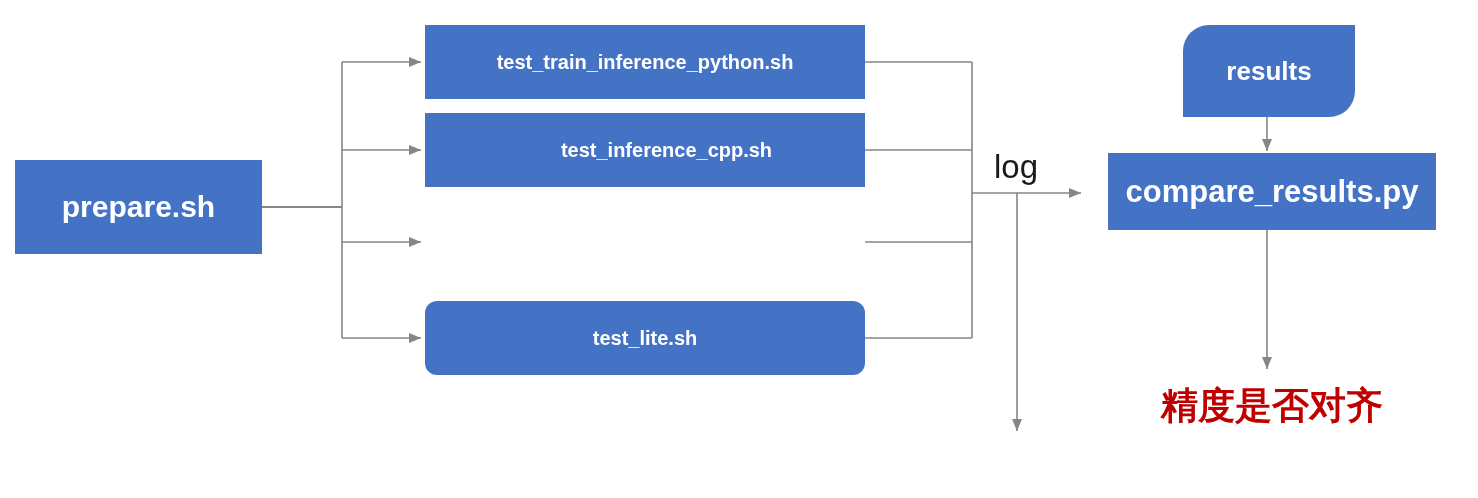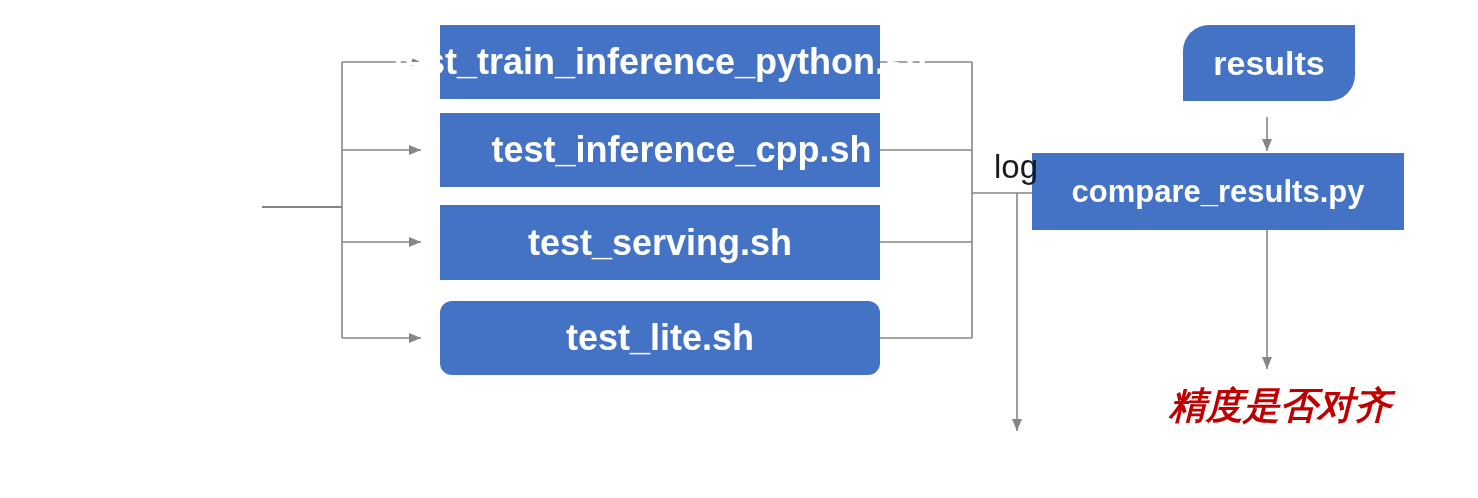--- a/index.html
+++ b/index.html
@@ -38,43 +38,42 @@
     background: var(--node_fill, #4472c4);
     color: var(--node_text, #ffffff);
     display: flex;
     align-items: center;
     justify-content: center;
     font-weight: bold;
     text-align: center;
     box-sizing: border-box;
   }
   .node-prepare   { left: 15px;   top: 160px; width: 247px; height: 94px; font-size: 30px; }
-  .node-test      { left: 425px;  width: 440px; height: 74px; font-size: 36px; margin-left: 15px; }
+  .node-test      { left: 425px;  width: 440px; height: 74px; font-size: 20px; }
   .node-test-0    { top: 25px; }
   .node-test-1    { top: 113px; padding-left: 43px; }
   .node-test-2    { top: 205px; height: 75px; }
   .node-test-3    { top: 301px; border-radius: 12px; }
-  .node-results   { left: 1183px; top: 25px;  width: 172px; height: 76px; font-size: 34px;
+  .node-results   { left: 1183px; top: 25px;  width: 172px; height: 92px; font-size: 26px;
                     border-radius: 26px 0 26px 0; }
-  .node-compare   { left: 1032px; top: 153px; width: 372px; height: 77px; font-size: 31px; }
+  .node-compare   { left: 1108px; top: 153px; width: 328px; height: 77px; font-size: 31px; }
   .edge-label {
     position: absolute;
     color: var(--edge_label, #1a1a1a);
     font-size: 33px;
     font-weight: normal;
   }
   .edge-label-log { left: 985px; top: 148px; width: 62px; text-align: center; }
   .annotation {
     position: absolute;
     color: var(--annotation, #c00000);
     font-size: 37px;
     font-weight: bold;
     white-space: nowrap;
-    text-align: center;
-    font-style: italic;
+    text-align: left;
   }
   .annotation-function  { left: 915px;  top: 436px; width: 238px; }
   .annotation-precision { left: 1161px; top: 381px; width: 238px; }
 </style>
 </head>
 <body>
 
 <div id="canvas">
 
   <svg id="connector-layer" viewBox="0 0 1478 498" xmlns="http://www.w3.org/2000/svg">
@@ -97,29 +96,29 @@
     <path d="M865,338 H972"></path>
     <path d="M972,62 V338"></path>
 
     <path d="M972,193 H1081" marker-end="url(#arrow)"></path>
     <path d="M1017,193 V431" marker-end="url(#arrow)"></path>
 
     <path d="M1267,117 V151" marker-end="url(#arrow)"></path>
     <path d="M1267,230 V369" marker-end="url(#arrow)"></path>
   </svg>
 
+  <div class="node node-prepare">
+    <span>prepare.sh</span>
+  </div>
 
   <div class="node node-test node-test-0">
     <span>test_train_inference_python.sh</span>
   </div>
   <div class="node node-test node-test-1">
     <span>test_inference_cpp.sh</span>
-  </div>
-  <div class="node node-test node-test-2">
-    <span>test_serving.sh</span>
   </div>
   <div class="node node-test node-test-3">
     <span>test_lite.sh</span>
   </div>
 
   <div class="node node-results">
     <span>results</span>
   </div>
 
   <div class="node node-compare">

